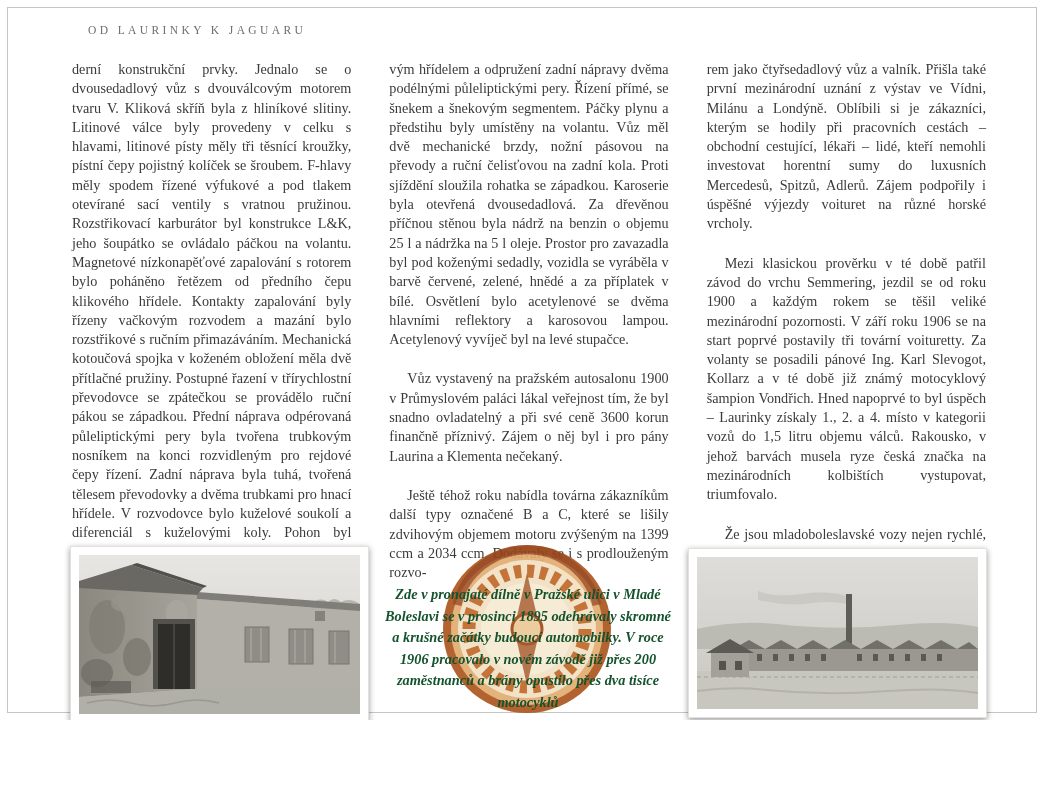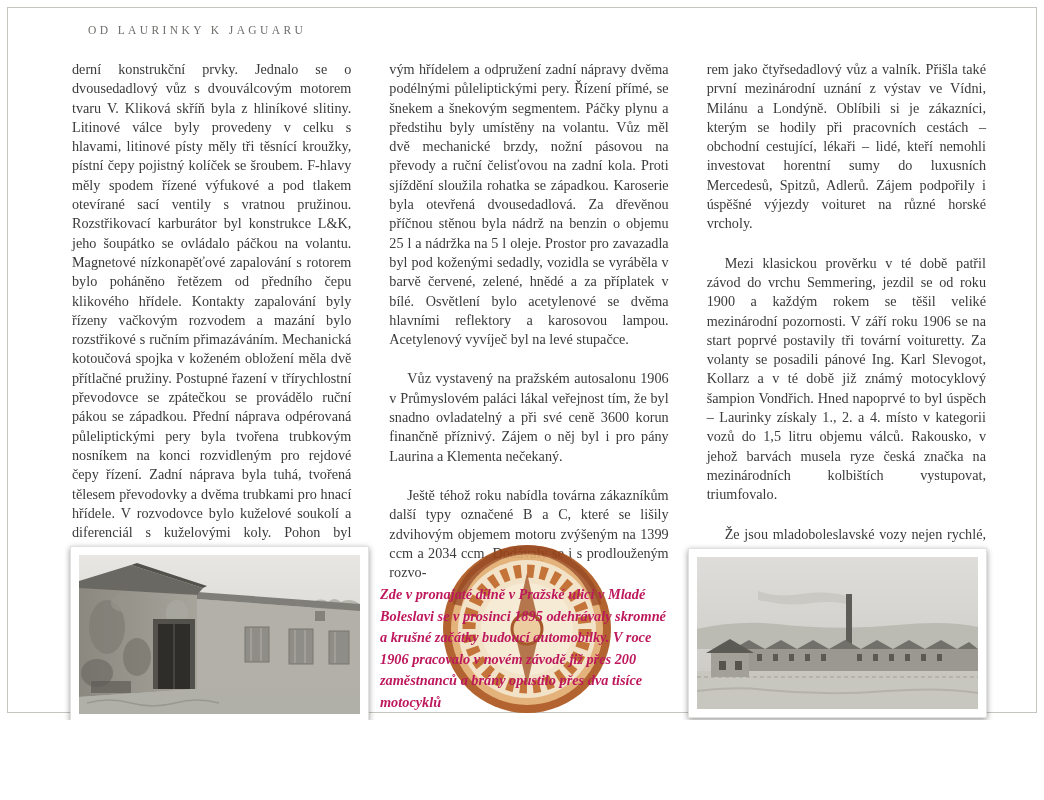--- a/index.html
+++ b/index.html
@@ -53,26 +53,26 @@
     position: absolute;
     left: 441px; top: 543px;
     width: 172px; height: 172px;
     z-index: 1;
   }
   .caption {
     position: absolute;
     left: 380px; top: 584px;
     width: 296px;
     z-index: 2;
-    text-align: left;
+    text-align: center;
     font-style: italic;
     font-weight: 600;
     font-size: 14.3px;
     line-height: 21.6px;
-    color: #be185d;
+    color: #14532d;
   }
   .page-number {
     position: absolute;
     left: 72px; top: 738px;
     font-size: 14.5px;
     color: #3a3a3a;
   }
 </style>
 </head>
 <body>
@@ -82,21 +82,21 @@
   <div class="sheet"></div>
 
   <div class="running-head">OD LAURINKY K JAGUARU</div>
 
   <div class="columns">
     <div class="col">
       <p class="para">derní konstrukční prvky. Jednalo se o dvousedadlový vůz s dvouválcovým motorem tvaru V. Kliková skříň byla z hliníkové slitiny. Litinové válce byly provedeny v celku s hlavami, litinové písty měly tři těsnící kroužky, pístní čepy pojistný kolíček se šroubem. F-hlavy měly spodem řízené výfukové a pod tlakem otevírané sací ventily s vratnou pružinou. Rozstřikovací karburátor byl konstrukce L&amp;K, jeho šoupátko se ovládalo páčkou na volantu. Magnetové nízkonapěťové zapalování s rotorem bylo poháněno řetězem od předního čepu klikového hřídele. Kontakty zapalování byly řízeny vačkovým rozvodem a mazání bylo rozstřikové s ručním přimazáváním. Mechanická kotoučová spojka v koženém obložení měla dvě přítlačné pružiny. Postupné řazení v třírychlostní převodovce se zpátečkou se provádělo ruční pákou se západkou. Přední náprava odpérovaná půleliptickými pery byla tvořena trubkovým nosníkem na konci rozvidleným pro rejdové čepy řízení. Zadní náprava byla tuhá, tvořená tělesem převodovky a dvěma trubkami pro hnací hřídele. V rozvodovce bylo kuželové soukolí a diferenciál s kuželovými koly. Pohon byl proveden kloubo-</p>
     </div>
     <div class="col">
       <p class="para">vým hřídelem a odpružení zadní nápravy dvěma podélnými půleliptickými pery. Řízení přímé, se šnekem a šnekovým segmentem. Páčky plynu a předstihu byly umístěny na volantu. Vůz měl dvě mechanické brzdy, nožní pásovou na převody a ruční čelisťovou na zadní kola. Proti sjíždění sloužila rohatka se západkou. Karoserie byla otevřená dvousedadlová. Za dřevěnou příčnou stěnou byla nádrž na benzin o objemu 25 l a nádržka na 5 l oleje. Prostor pro zavazadla byl pod koženými sedadly, vozidla se vyráběla v barvě červené, zelené, hnědé a za příplatek v bílé. Osvětlení bylo acetylenové se dvěma hlavními reflektory a karosovou lampou. Acetylenový vyvíječ byl na levé stupačce.</p>
-      <p class="para indent">Vůz vystavený na pražském autosalonu 1906 v Průmyslovém paláci lákal veřejnost tím, že byl snadno ovladatelný a při své ceně 3600 korun finančně příznivý. Zájem o něj byl i pro pány Laurina a Klementa nečekaný.</p>
+      <p class="para indent">Vůz vystavený na pražském autosalonu 1900 v Průmyslovém paláci lákal veřejnost tím, že byl snadno ovladatelný a při své ceně 3600 korun finančně příznivý. Zájem o něj byl i pro pány Laurina a Klementa nečekaný.</p>
       <p class="para indent">Ještě téhož roku nabídla továrna zákazníkům další typy označené B a C, které se lišily zdvihovým objemem motoru zvýšeným na 1399 ccm a 2034 ccm. Dodávaly se i s prodlouženým rozvo-</p>
     </div>
     <div class="col">
       <p class="para">rem jako čtyřsedadlový vůz a valník. Přišla také první mezinárodní uznání z výstav ve Vídni, Milánu a Londýně. Oblíbili si je zákazníci, kterým se hodily při pracovních cestách – obchodní cestující, lékaři – lidé, kteří nemohli investovat horentní sumy do luxusních Mercedesů, Spitzů, Adlerů. Zájem podpořily i úspěšné výjezdy voituret na různé horské vrcholy.</p>
       <p class="para indent">Mezi klasickou prověrku v té době patřil závod do vrchu Semmering, jezdil se od roku 1900 a každým rokem se těšil veliké mezinárodní pozornosti. V září roku 1906 se na start poprvé postavily tři tovární voituretty. Za volanty se posadili pánové Ing. Karl Slevogot, Kollarz a v té době již známý motocyklový šampion Vondřich. Hned napoprvé to byl úspěch – Laurinky získaly 1., 2. a 4. místo v kategorii vozů do 1,5 litru objemu válců. Rakousko, v jehož barvách musela ryze česká značka na mezinárodních kolbištích vystupovat, triumfovalo.</p>
       <p class="para indent">Že jsou mladoboleslavské vozy nejen rychlé, ale i spolehlivé, dokázala jízda spolehlivosti v Německu, při níž museli startující absolvovat během tří dnů 700 km. Konstruktér firmy Ing. Emil</p>
     </div>
   </div>
 
   <figure class="photo" style="left:70px; top:546px; margin:0;">

